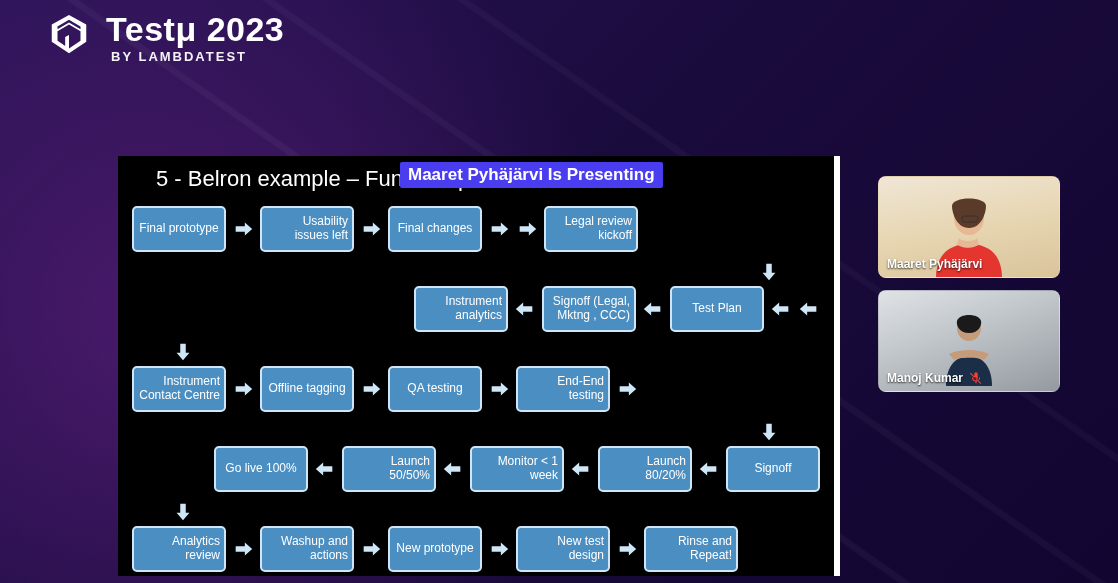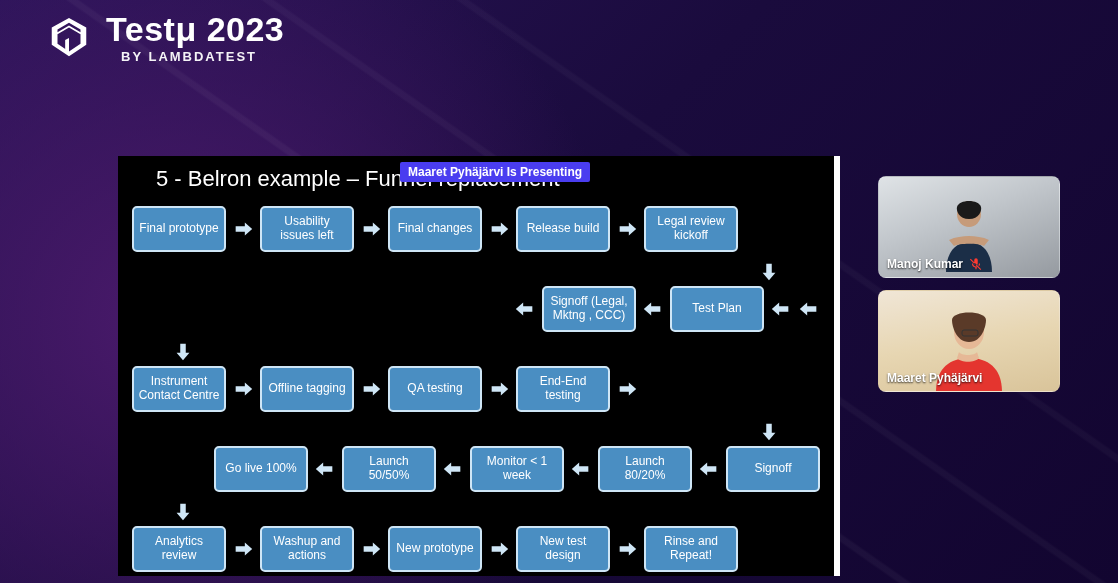--- a/index.html
+++ b/index.html
@@ -6,41 +6,41 @@
     background:
       radial-gradient(circle at 15% 55%, #4a1a6b 0%, transparent 45%),
       linear-gradient(135deg,#2a1458 0%,#1a0b3d 45%,#120530 100%);
     font-family:"Segoe UI",Arial,sans-serif;color:#fff;position:relative}
   
   body::before{content:"";position:absolute;inset:0;pointer-events:none;
     background:
       linear-gradient(35deg,transparent 46%,rgba(255,255,255,.04) 46.2%,rgba(255,255,255,.04) 46.6%,transparent 46.8%),
       linear-gradient(35deg,transparent 56%,rgba(255,255,255,.035) 56.2%,rgba(255,255,255,.035) 56.6%,transparent 56.8%),
       linear-gradient(35deg,transparent 66%,rgba(255,255,255,.03) 66.2%,rgba(255,255,255,.03) 66.6%,transparent 66.8%);}
-  .header{position:absolute;top:12px;left:46px;display:flex;align-items:center;gap:14px}
+  .header{position:absolute;top:12px;left:46px;display:flex;align-items:flex-start;gap:14px}
   .logo-glyph{width:46px;height:46px;flex:0 0 auto}
   .logo-text{display:flex;flex-direction:column;line-height:1}
   .logo-title{font-size:34px;font-weight:700;letter-spacing:.5px}
-  .logo-sub{font-size:13px;font-weight:700;letter-spacing:2px;opacity:.95;margin-top:4px;margin-left:15px}
+  .logo-sub{font-size:13px;font-weight:700;letter-spacing:2px;opacity:.95;margin-top:4px;margin-left:5px}
   .main{position:absolute;top:156px;left:118px;width:722px;height:420px;
     background:linear-gradient(#000,#000) padding-box,#fff border-box;
     border:1px solid #fff;border-left:none;border-top:none;border-bottom:none;
     background:#000;padding:10px 14px 6px 14px;box-sizing:border-box;
     border-right:6px solid #fff;overflow:hidden}
   .slide-title{font-size:22px;font-weight:400;color:#fff;margin:0 0 10px 24px;
     font-family:"Segoe UI Light","Segoe UI",sans-serif}
   .presenting-badge{position:absolute;top:162px;left:400px;z-index:5;
-    background:#4a3df0;color:#fff;font-size:12px;font-weight:600;
+    background:#4a3df0;color:#fff;font-size:17px;font-weight:600;
     padding:3px 8px;border-radius:2px;white-space:nowrap}
   .flow{display:flex;flex-direction:column;gap:4px}
   .row{display:flex;align-items:center;gap:6px;height:54px}
   .row.rev{flex-direction:row-reverse}
   .box{background:#4a8ec2;border:2px solid #cfe6f6;border-radius:5px;
     width:94px;height:46px;display:flex;align-items:center;justify-content:center;
-    text-align:center;font-size:12px;line-height:1.15;color:#fff;font-weight:400;
+    text-align:right;font-size:12px;line-height:1.15;color:#fff;font-weight:400;
     padding:2px 4px;box-sizing:border-box}
   .arrow{width:22px;height:22px;flex:0 0 auto;display:flex;align-items:center;justify-content:center}
   .arrow svg{width:22px;height:22px;fill:#cfe6f6}
   .vlink{height:18px;display:flex;padding-left:0}
   .vlink .varrow{width:22px;height:22px}
   .vlink .varrow svg{width:22px;height:22px;fill:#cfe6f6}
   
   .tiles{position:absolute;top:176px;right:58px;display:flex;flex-direction:column;gap:12px}
   .tile{width:180px;height:100px;border-radius:8px;overflow:hidden;position:relative;
     background:#222;border:1px solid rgba(255,255,255,.08)}
@@ -88,21 +88,20 @@
           <svg viewBox="0 0 24 24">
             <path d="M4 9h10V5l8 7-8 7v-4H4z"></path>
           </svg>
         </span>
         <div class="box">Final changes</div>
         <span class="arrow">
           <svg viewBox="0 0 24 24">
             <path d="M4 9h10V5l8 7-8 7v-4H4z"></path>
           </svg>
         </span>
-        <div class="box">Release build</div>
         <span class="arrow">
           <svg viewBox="0 0 24 24">
             <path d="M4 9h10V5l8 7-8 7v-4H4z"></path>
           </svg>
         </span>
         <div class="box">Legal review kickoff</div>
       </div>
       <div class="vlink" style="justify-content: flex-end; padding-left: 0px; padding-right: 40px;">
         <span class="varrow"><svg viewBox="0 0 24 24">
             <path d="M9 4v10H5l7 8 7-8h-4V4z"></path>
@@ -124,20 +123,21 @@
           <svg viewBox="0 0 24 24">
             <path d="M20 9H10V5l-8 7 8 7v-4h10z"></path>
           </svg>
         </span>
         <div class="box">Signoff (Legal, Mktng , CCC)</div>
         <span class="arrow">
           <svg viewBox="0 0 24 24">
             <path d="M20 9H10V5l-8 7 8 7v-4h10z"></path>
           </svg>
         </span>
+        <div class="box">Instrument analytics</div>
       </div>
       <div class="vlink" style="justify-content: flex-start; padding-left: 40px; padding-right: 0px;">
         <span class="varrow"><svg viewBox="0 0 24 24">
             <path d="M9 4v10H5l7 8 7-8h-4V4z"></path>
           </svg></span>
       </div>
       <div class="row">
         <div class="box">Instrument Contact Centre</div>
         <span class="arrow">
           <svg viewBox="0 0 24 24">
@@ -224,45 +224,45 @@
           <svg viewBox="0 0 24 24">
             <path d="M4 9h10V5l8 7-8 7v-4H4z"></path>
           </svg>
         </span>
         <div class="box">Rinse and Repeat!</div>
       </div>
     </div>
 </div>
 
 <div class="tiles">
-  <div class="tile t1">
-    <div class="avatar">
-      <svg class="av1" viewBox="0 0 70 80">
-          <ellipse cx="35" cy="22" rx="12" ry="13" fill="#c69b7a"></ellipse>
-          <path d="M12 80c0-20 10-30 23-30s23 10 23 30z" fill="#1b2e47"></path>
-          <path d="M23 15c2-8 22-8 24 0 1 4-2 12-12 12S22 19 23 15z" fill="#1a1a1a"></path>
-          <path d="M15 48c6-3 14-4 20-4s14 1 20 4l-5 6c-5-3-25-3-30 0z" fill="#c69b7a"></path>
-        </svg>
-    </div>
-    <div class="name">
-      <span>Manoj Kumar</span>
-      <span class="muted">
-        <svg viewBox="0 0 24 24">
-            <path d="M12 14a3 3 0 0 0 3-3V5a3 3 0 1 0-6 0v6a3 3 0 0 0 3 3zM3 3l18 18-1.4 1.4L1.6 4.4 3 3zm14 8a5 5 0 0 1-1 3l1.5 1.5A7 7 0 0 0 19 11h-2zM7 11H5a7 7 0 0 0 6 6.9V21h2v-3.1c.4-.05.8-.14 1.2-.26l-1.6-1.6A5 5 0 0 1 7 11z"></path>
-          </svg>
-      </span>
-    </div>
-  </div>
   <div class="tile t2">
     <div class="avatar">
       <svg class="av2" viewBox="0 0 90 90">
           <ellipse cx="45" cy="30" rx="15" ry="17" fill="#e6b896"></ellipse>
           <path d="M28 18c0-10 34-10 34 0 0 6-4 22-17 22S28 24 28 18z" fill="#5a3a28"></path>
           <path d="M12 90c0-24 14-34 33-34s33 10 33 34z" fill="#e4352f"></path>
           <path d="M35 50c2 4 16 4 18 0l2 6c-4 5-18 5-22 0z" fill="#e6b896"></path>
           <rect x="38" y="28" width="16" height="6" rx="2" fill="none" stroke="#333" stroke-width="1"></rect>
         </svg>
     </div>
     <div class="name">
       <span>Maaret Pyhäjärvi</span>
     </div>
   </div>
+  <div class="tile t1">
+    <div class="avatar">
+      <svg class="av1" viewBox="0 0 70 80">
+          <ellipse cx="35" cy="22" rx="12" ry="13" fill="#c69b7a"></ellipse>
+          <path d="M12 80c0-20 10-30 23-30s23 10 23 30z" fill="#1b2e47"></path>
+          <path d="M23 15c2-8 22-8 24 0 1 4-2 12-12 12S22 19 23 15z" fill="#1a1a1a"></path>
+          <path d="M15 48c6-3 14-4 20-4s14 1 20 4l-5 6c-5-3-25-3-30 0z" fill="#c69b7a"></path>
+        </svg>
+    </div>
+    <div class="name">
+      <span>Manoj Kumar</span>
+      <span class="muted">
+        <svg viewBox="0 0 24 24">
+            <path d="M12 14a3 3 0 0 0 3-3V5a3 3 0 1 0-6 0v6a3 3 0 0 0 3 3zM3 3l18 18-1.4 1.4L1.6 4.4 3 3zm14 8a5 5 0 0 1-1 3l1.5 1.5A7 7 0 0 0 19 11h-2zM7 11H5a7 7 0 0 0 6 6.9V21h2v-3.1c.4-.05.8-.14 1.2-.26l-1.6-1.6A5 5 0 0 1 7 11z"></path>
+          </svg>
+      </span>
+    </div>
+  </div>
 </div>
 
 </body></html>

